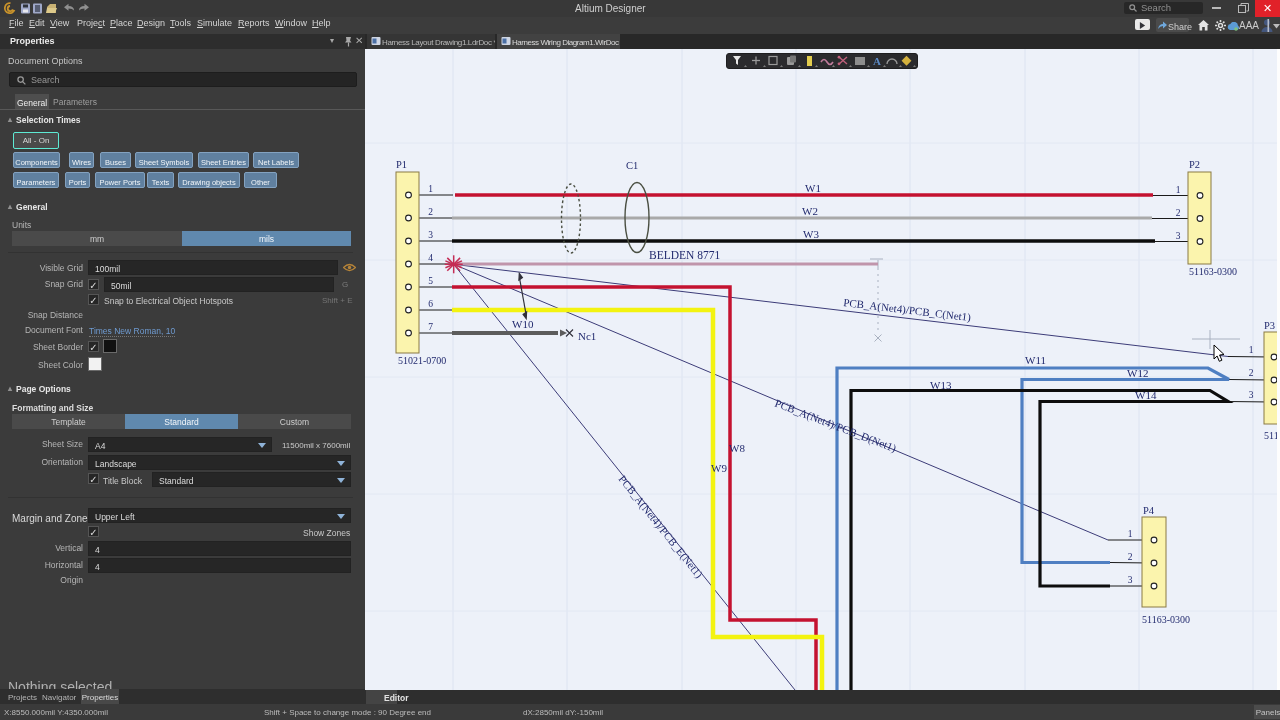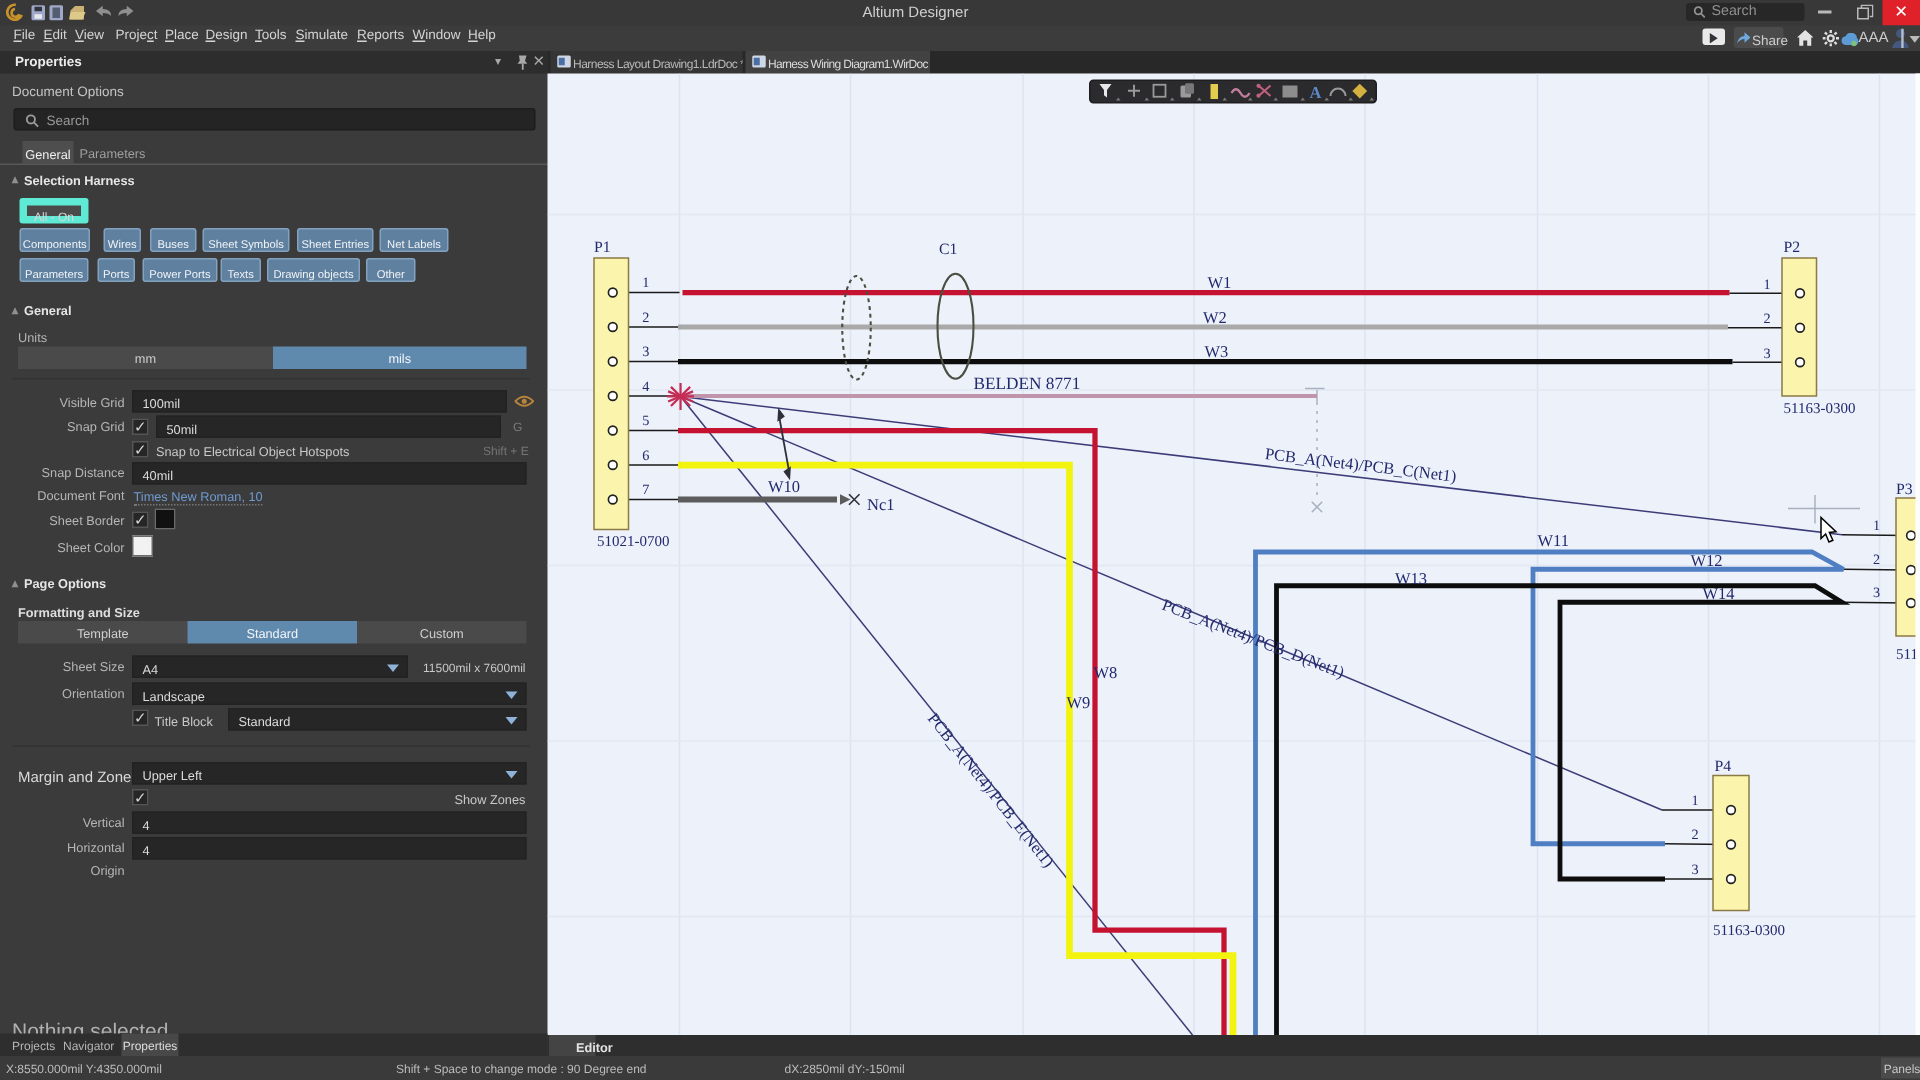--- a/index.html
+++ b/index.html
@@ -19,21 +19,21 @@
 .sect-head { position:absolute; left:8px; color:#e6e6e6; font-weight:bold; font-size:8.5px; }
 .sect-head:before { content:"\25B4"; color:#909090; font-size:8px; margin-right:4px; position:relative; top:-1px;}
 .lbl { position:absolute; color:#b6b6b6; font-size:8.5px; white-space:nowrap; }
 .rlbl { position:absolute; color:#b6b6b6; font-size:8.5px; text-align:right; white-space:nowrap; }
 .inp { position:absolute; background:#262626; border:1px solid #222; color:#dcdcdc;
   font-size:8.5px; padding:3px 0 0 6px; white-space:nowrap; }
 .chk { position:absolute; width:11px; height:11px; background:#262626; border:1px solid #555;
   color:#d8d8d8; font-size:10px; line-height:11px; text-align:center; }
 .fbtn { position:absolute; height:16px; background:#60809f; border:1px solid #83a2c0; border-radius:2px;
   color:#f0f4f8; font-size:7.5px; text-align:center; padding-top:4.5px; white-space:nowrap; overflow:hidden; }
-.gbtn { position:absolute; background:#4a4a4a; border:5px solid #5eead4; border-radius:2px;
+.gbtn { position:absolute; background:#4a4a4a; border:1px solid #5eead4; border-radius:2px;
   color:#d8d8d8; font-size:8px; text-align:center; white-space:nowrap; }
 .dd { position:absolute; background:#262626; border:1px solid #222; color:#dcdcdc; font-size:8.5px; padding:3px 0 0 6px; white-space:nowrap; }
 .dd:after { content:""; position:absolute; right:5px; top:5px; width:0; height:0;
   border-left:4px solid transparent; border-right:4px solid transparent; border-top:5px solid #8fb3d8; }
 
 #doctabs { position:absolute; left:365px; top:34px; width:915px; height:15px; background:#282828; }
 
 #canvas { position:absolute; left:365px; top:49px; width:915px; height:641px; background:#edf1f9; }
 
 #paneltabs { position:absolute; left:0; top:689px; width:365px; height:15px; background:#2e2e2e; }
@@ -135,21 +135,21 @@
     <div class="abs" style="left:9px;top:38px;width:348px;height:15px;background:#242424;border:1px solid #1d1d1d;border-radius:2px;">
       <svg class="abs" style="left:7px;top:3px" width="9" height="9" viewBox="0 0 10 10">
           <circle cx="4" cy="4" r="3" fill="none" stroke="#9a9a9a" stroke-width="1.4"></circle>
           <line x1="6.2" y1="6.2" x2="9.3" y2="9.3" stroke="#9a9a9a" stroke-width="1.4"></line>
         </svg>
       <span class="abs" style="left:21px;top:2px;color:#989898;font-size:9px;">Search</span>
     </div>
     <div class="abs" style="left:15px;top:60px;width:34px;height:15px;background:#4e4e4e;color:#f0f0f0;font-size:8.5px;text-align:center;padding-top:3.5px;">General</div>
     <div class="abs" style="left:53px;top:63px;color:#9f9f9f;font-size:8.5px;">Parameters</div>
     <div class="abs" style="left:0;top:75px;width:365px;height:1px;background:#585858;"></div>
-    <div class="sect-head" style="top:81px;">Selection Harness</div>
+    <div class="sect-head" style="top:81px;">Selection Times</div>
     <div class="gbtn" style="left:13px;top:98px;width:46px;height:17px;padding-top:3px;">All - On</div>
     <div class="fbtn" style="left:13px;top:118px;width:47px;">Components</div>
     <div class="fbtn" style="left:69px;top:118px;width:25px;">Wires</div>
     <div class="fbtn" style="left:100px;top:118px;width:31px;">Buses</div>
     <div class="fbtn" style="left:135px;top:118px;width:58px;">Sheet Symbols</div>
     <div class="fbtn" style="left:198px;top:118px;width:51px;">Sheet Entries</div>
     <div class="fbtn" style="left:253px;top:118px;width:46px;">Net Labels</div>
     <div class="fbtn" style="left:13px;top:138px;width:46px;">Parameters</div>
     <div class="fbtn" style="left:65px;top:138px;width:25px;">Ports</div>
     <div class="fbtn" style="left:95px;top:138px;width:50px;">Power Ports</div>
@@ -167,21 +167,20 @@
         <circle cx="6.5" cy="4.5" r="1.7" fill="#b78438"></circle>
       </svg>
     <div class="chk" style="left:88px;top:245px;">✓</div>
     <div class="inp" style="left:104px;top:243px;width:230px;height:15px;">50mil</div>
     <div class="abs" style="left:342px;top:246px;color:#7d7d7d;font-size:8px;">G</div>
     <div class="rlbl" style="left:0;top:245px;width:83px;">Snap Grid</div>
     <div class="chk" style="left:88px;top:260px;">✓</div>
     <div class="lbl" style="left:104px;top:262px;color:#c9c9c9;">Snap to Electrical Object Hotspots</div>
     <div class="abs" style="left:322px;top:262px;color:#757575;font-size:8px;">Shift + E</div>
     <div class="rlbl" style="left:0;top:276px;width:83px;">Snap Distance</div>
-    <div class="inp" style="left:88px;top:274px;width:263px;height:15px;">40mil</div>
     <div class="rlbl" style="left:0;top:291px;width:83px;">Document Font</div>
     <div class="abs" style="left:89px;top:292px;color:#6f9bd1;font-size:8.5px;border-bottom:1px dotted #777;">Times New Roman, 10</div>
     <div class="rlbl" style="left:0;top:308px;width:83px;">Sheet Border</div>
     <div class="chk" style="left:88px;top:307px;">✓</div>
     <div class="abs" style="left:103px;top:305px;width:14px;height:14px;background:#111;border:1px solid #6a6a6a;"></div>
     <div class="rlbl" style="left:0;top:326px;width:83px;">Sheet Color</div>
     <div class="abs" style="left:88px;top:323px;width:14px;height:14px;background:#f2f2f2;border:1px solid #6a6a6a;"></div>
     <div class="abs" style="left:8px;top:218px;width:345px;height:1px;background:#323232;"></div>
     <div class="abs" style="left:8px;top:463px;width:345px;height:1px;background:#323232;"></div>
     <div class="sect-head" style="top:350px;">Page Options</div>

